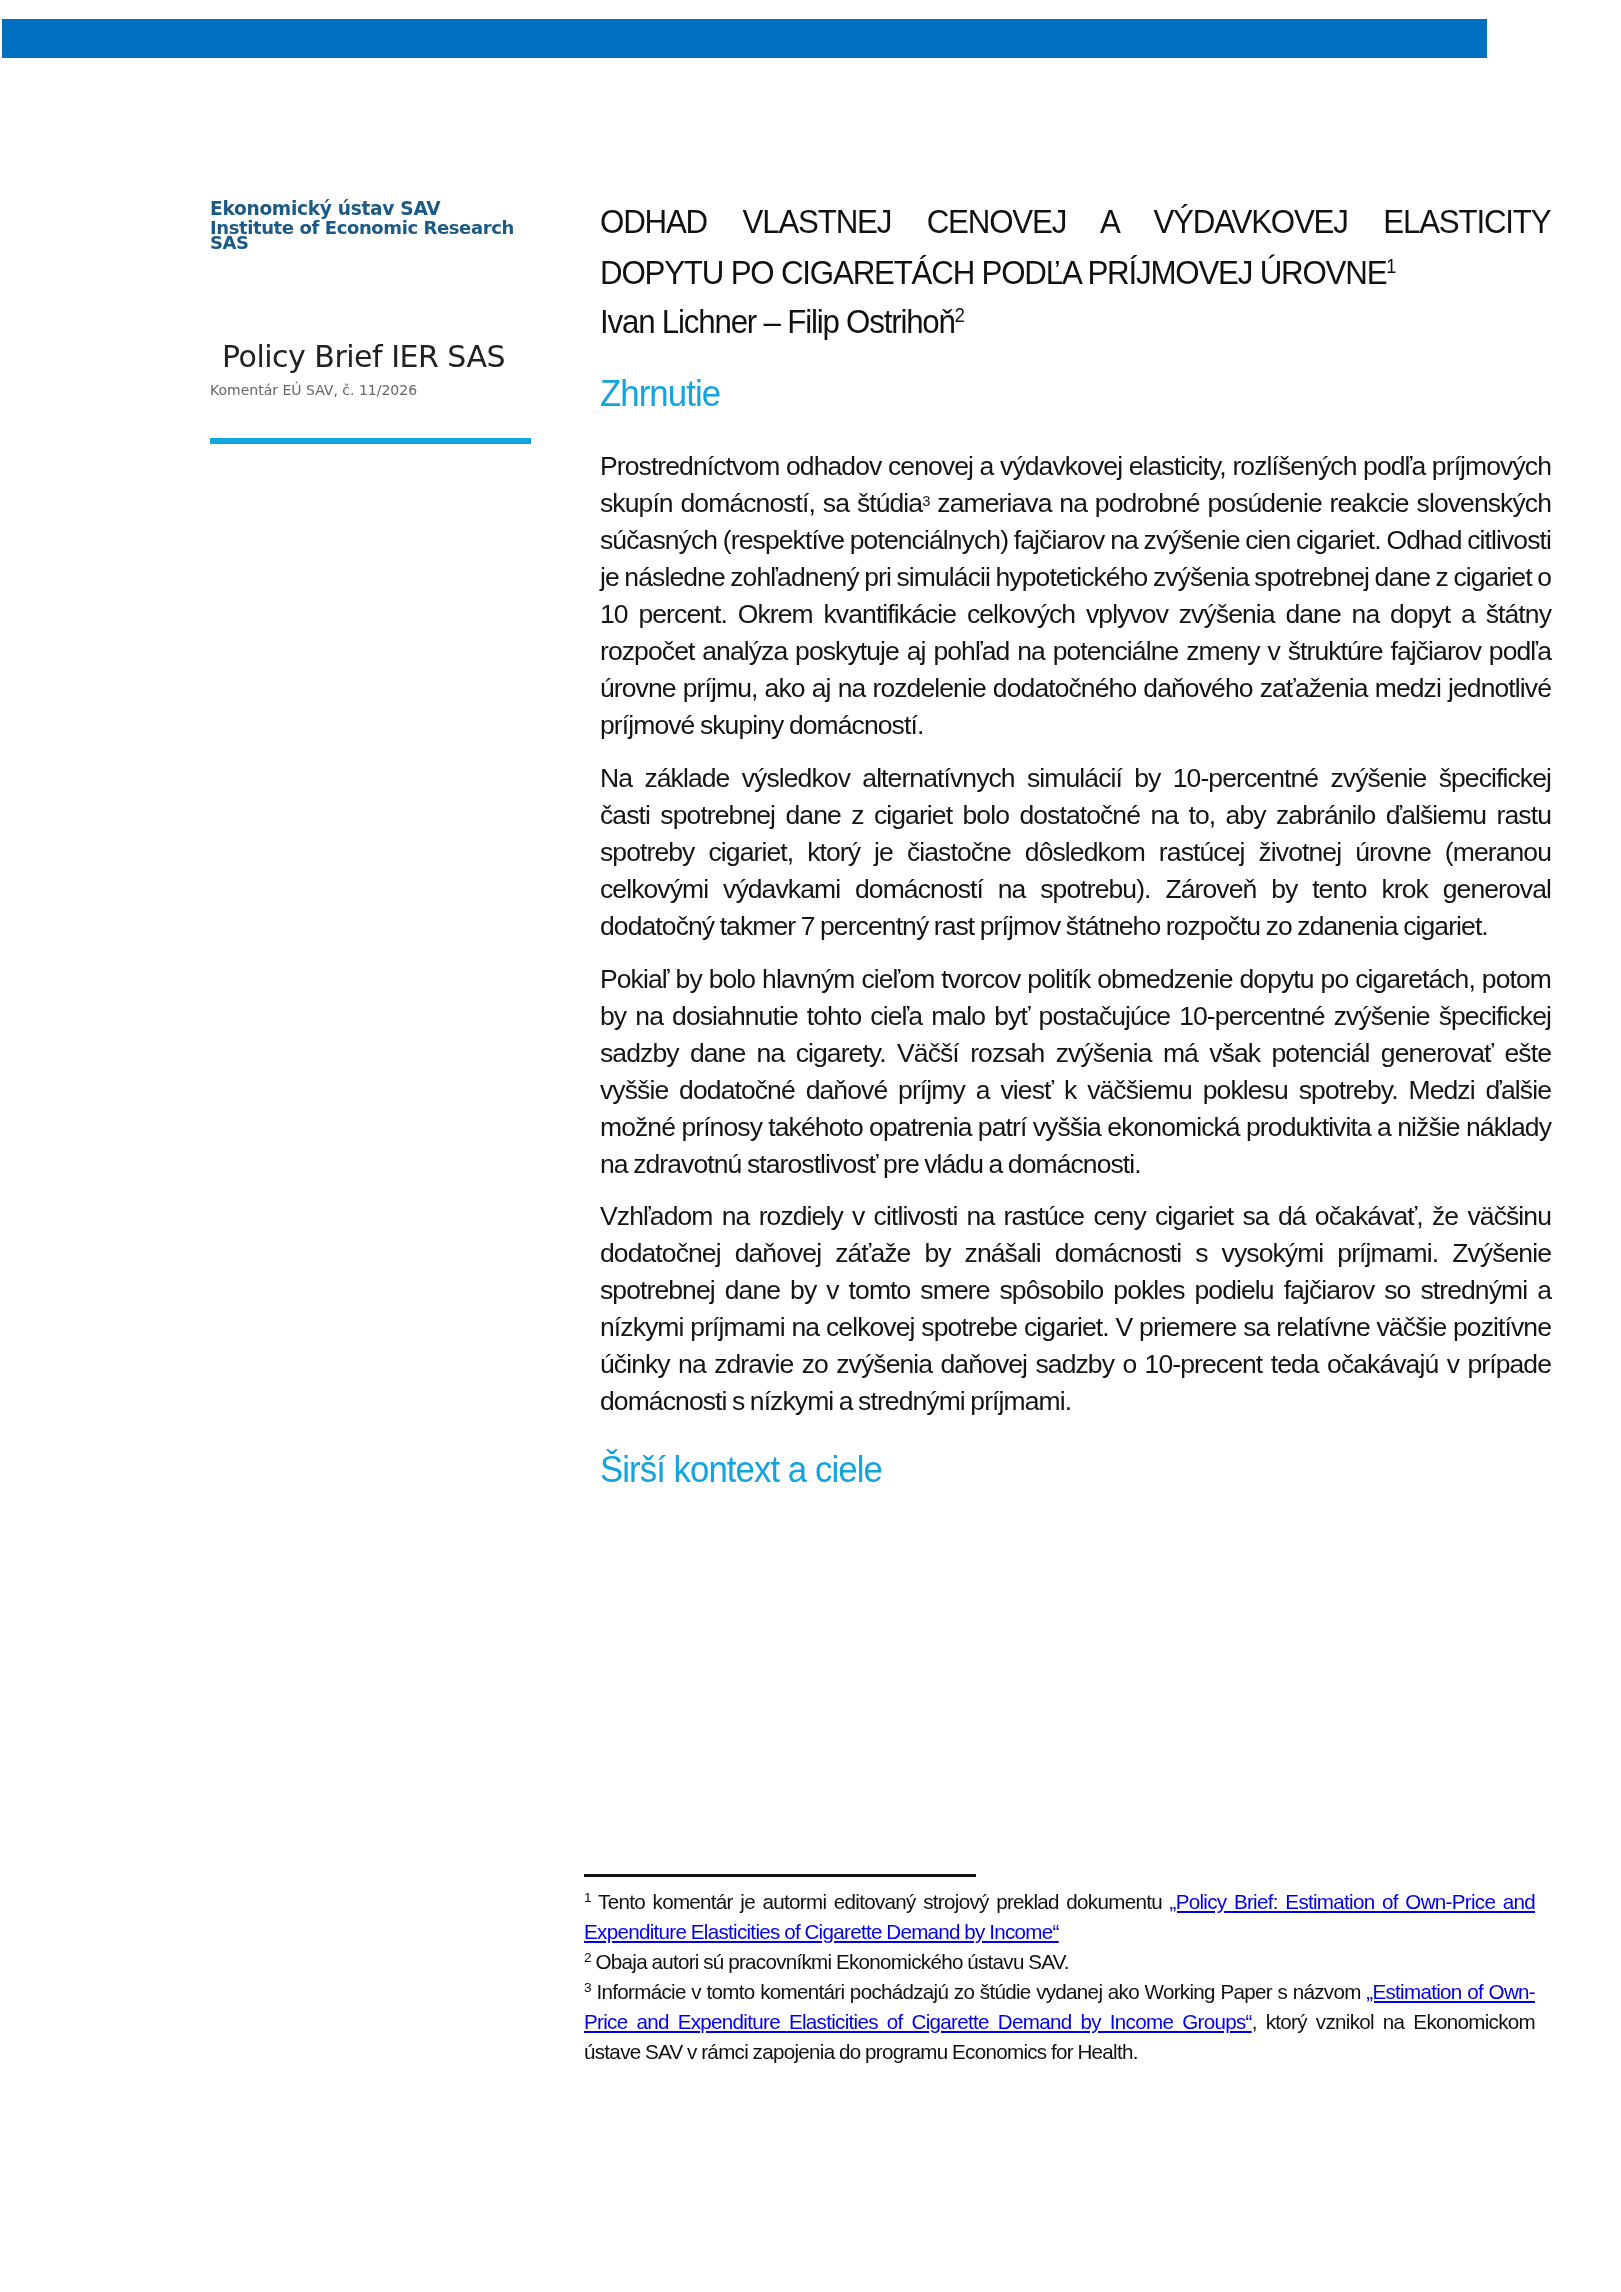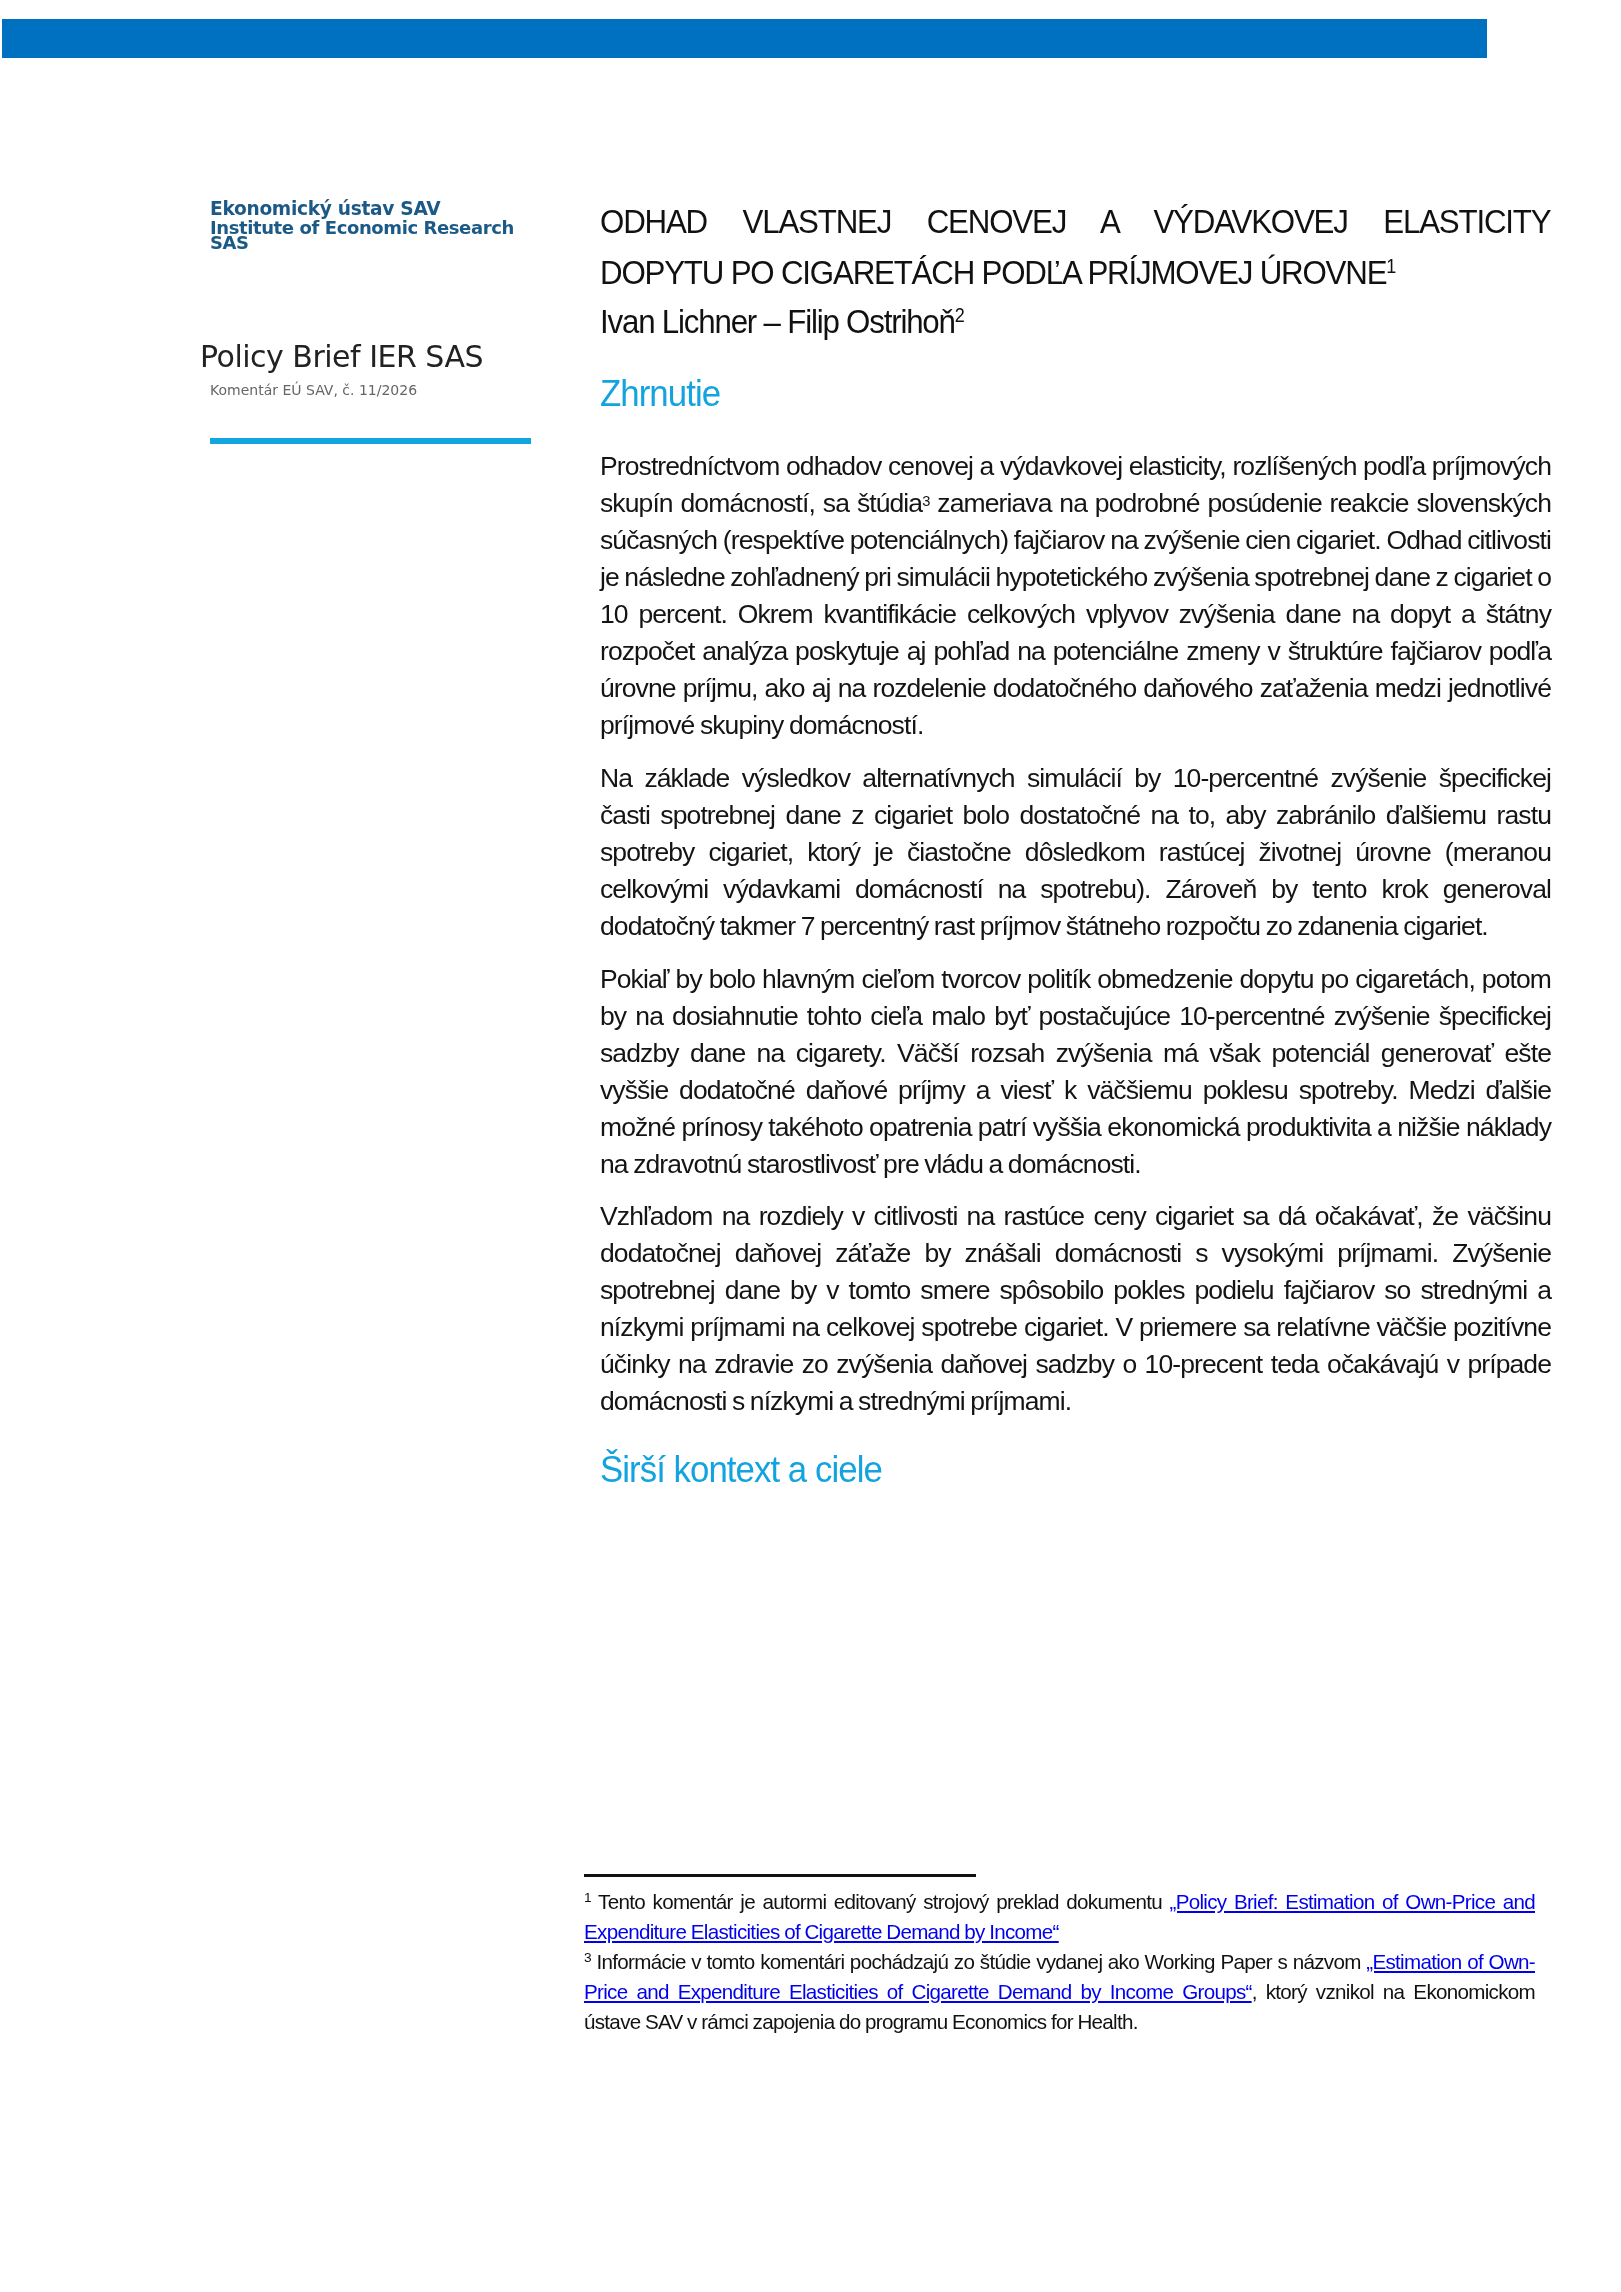--- a/index.html
+++ b/index.html
@@ -52,21 +52,21 @@
     .logo-sub2 {
       font-family: "DejaVu Sans", sans-serif;
       font-weight: bold;
       font-size: 18px;
       line-height: 15.7px;
       color: #1b5a87;
       letter-spacing: -0.4px;
     }
     .series-title {
       position: absolute;
-      left: 200px;
+      left: 222px;
       top: 339px;
       font-family: "DejaVu Sans", sans-serif;
       font-size: 30px;
       line-height: 35px;
       color: #222222;
       letter-spacing: -0.5px;
     }
     .series-sub {
       position: absolute;
       left: 210px;
@@ -213,15 +213,16 @@
   <p class="para">Na základe výsledkov alternatívnych simulácií by 10-percentné zvýšenie špecifickej časti spotrebnej dane z cigariet bolo dostatočné na to, aby za­bránilo ďalšiemu rastu spotreby cigariet, ktorý je čiastočne dôsledkom ras­túcej životnej úrovne (meranou celkovými výdavkami domácností na spot­rebu). Zároveň by tento krok generoval dodatočný takmer 7 percentný rast príjmov štátneho rozpočtu zo zdanenia cigariet.</p>
   <p class="para">Pokiaľ by bolo hlavným cieľom tvorcov politík obmedzenie dopytu po ciga­retách, potom by na dosiahnutie tohto cieľa malo byť postačujúce 10-percentné zvýšenie špecifickej sadzby dane na cigarety. Väčší rozsah zvý­šenia má však potenciál generovať ešte vyššie dodatočné daňové príjmy a viesť k väčšiemu poklesu spotreby. Medzi ďalšie možné prínosy takéhoto opatrenia patrí vyššia ekonomická produktivita a nižšie náklady na zdra­votnú starostlivosť pre vládu a domácnosti.</p>
   <p class="para">Vzhľadom na rozdiely v citlivosti na rastúce ceny cigariet sa dá očakávať, že väčšinu dodatočnej daňovej záťaže by znášali domácnosti s vysokými príjmami. Zvýšenie spotrebnej dane by v tomto smere spôsobilo pokles podielu fajčiarov so strednými a nízkymi príjmami na celkovej spotrebe ci­gariet. V priemere sa relatívne väčšie pozitívne účinky na zdravie zo zvýše­nia daňovej sadzby o 10-precent teda očakávajú v prípade domácnosti s nízkymi a strednými príjmami.</p>
 
   <h2 class="section-heading h-context">Širší kontext a ciele</h2>
 </div>
 
 <div class="footnotes">
   <div class="fn-rule"></div>
   <p class="footnote"><sup>1</sup> <span>Tento komentár je autormi editovaný strojový preklad dokumentu </span><a class="fn-link">„Policy Brief: Estimation of Own-Price and Expenditure Elasticities of Cigarette Demand by Income“</a></p>
+  <p class="footnote"><sup>2</sup> <span>Obaja autori sú pracovníkmi Ekonomického ústavu SAV.</span></p>
   <p class="footnote"><sup>3</sup> <span>Informácie v tomto komentári pochádzajú zo štúdie vydanej ako Working Paper s názvom </span><a class="fn-link">„Estimation of Own-Price and Expenditure Elasticities of Cigarette Demand by Income Gro­ups“</a><span>, ktorý vznikol na Ekonomickom ústave SAV v rámci zapojenia do programu Economics for Health.</span></p>
 </div>
 
 
 </body></html>

